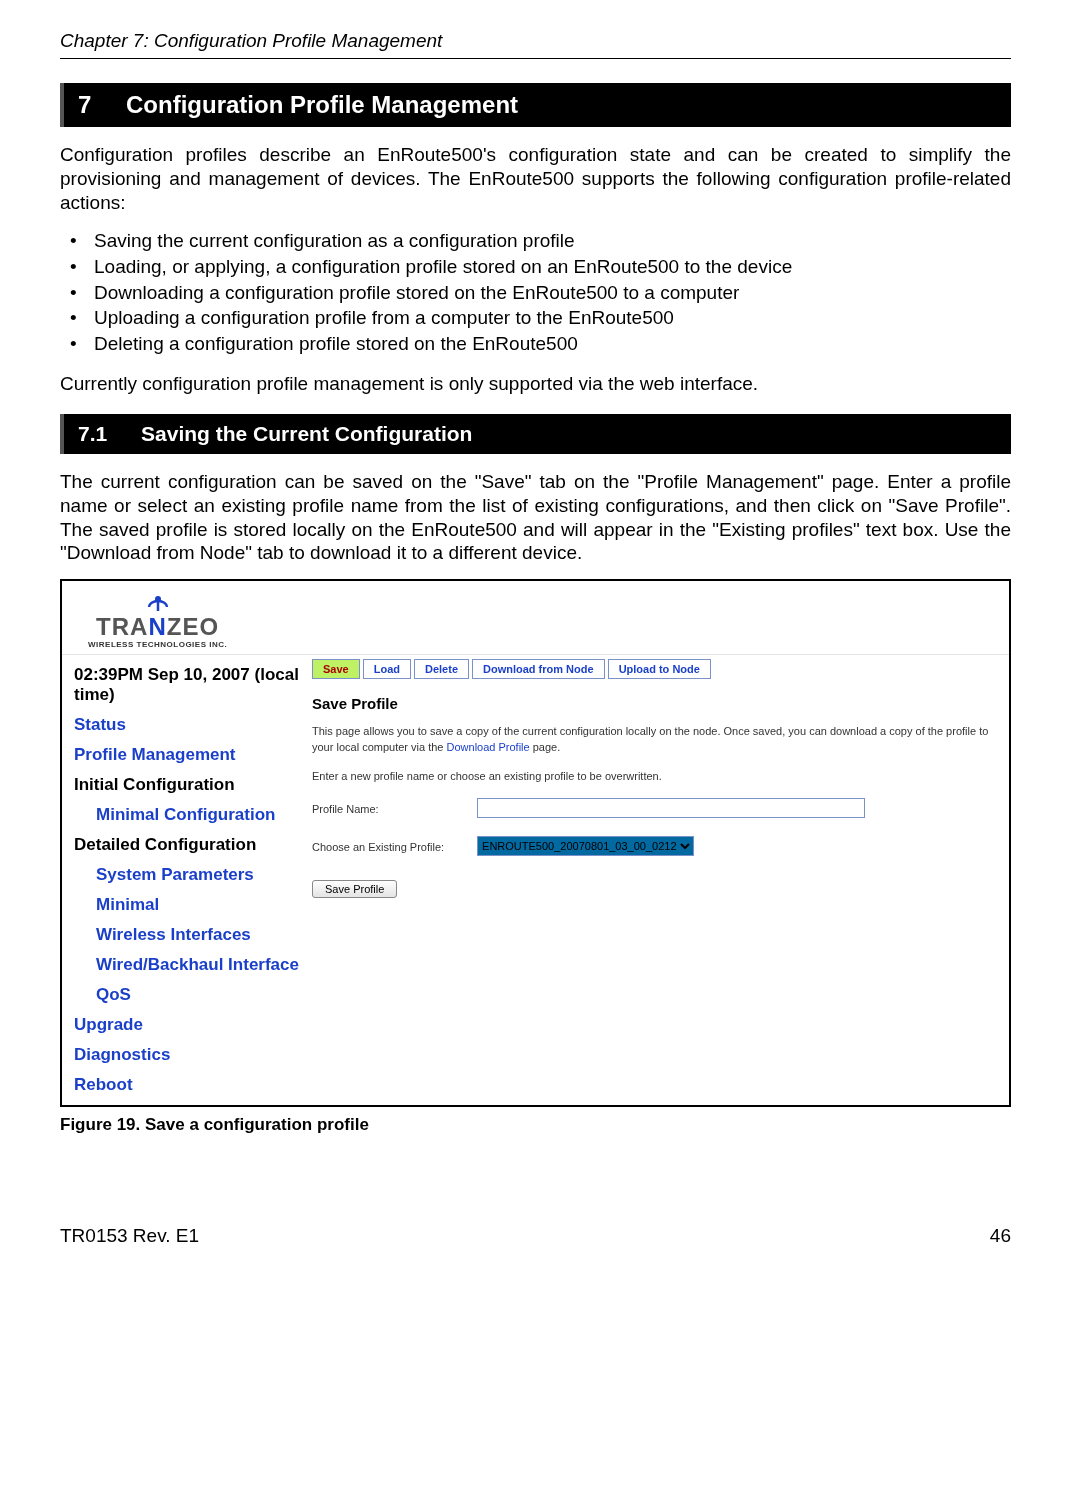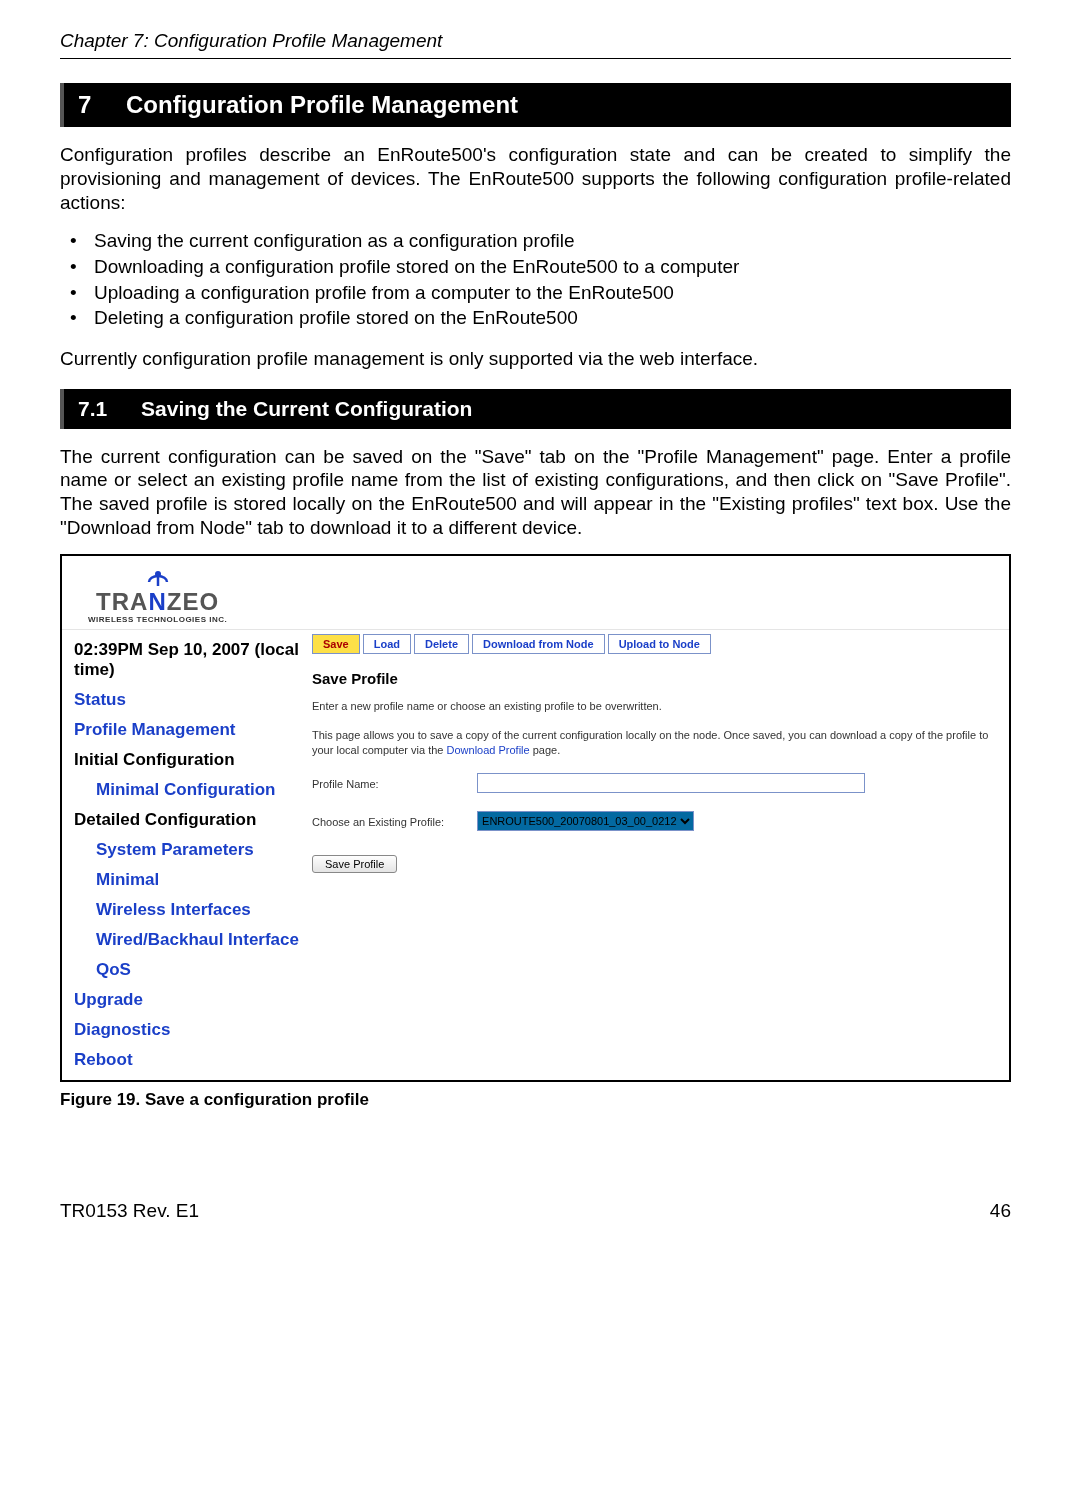--- a/index.html
+++ b/index.html
@@ -123,21 +123,21 @@
   .tab {
     border: 1px solid #7b92c9;
     padding: 3px 10px;
     font-weight: bold;
     font-size: 11px;
     color: #1a3fc8;
     background: #fff;
     cursor: pointer;
   }
   .tab.active {
-    background: #fde047;
+    background: #bef264;
     color: #a00;
   }
   .content h2 {
     font-family: Verdana, Arial, sans-serif;
     font-size: 15px;
     font-weight: bold;
     color: #000;
     margin: 4px 0 12px 0;
   }
   .content p {
@@ -199,20 +199,21 @@
 
 <div class="section-bar">
   <span class="section-number">7</span>
   <span>Configuration Profile Management</span>
 </div>
 
 <p class="body-text">Configuration profiles describe an EnRoute500's configuration state and can be created to simplify the provisioning and management of devices. The EnRoute500 supports the following configuration profile-related actions:</p>
 
 <ul class="bullets">
   <li>Saving the current configuration as a configuration profile</li>
+  <li>Loading, or applying, a configuration profile stored on an EnRoute500 to the device</li>
   <li>Downloading a configuration profile stored on the EnRoute500 to a computer</li>
   <li>Uploading a configuration profile from a computer to the EnRoute500</li>
   <li>Deleting a configuration profile stored on the EnRoute500</li>
 </ul>
 
 <p class="body-text">Currently configuration profile management is only supported via the web interface.</p>
 
 <div class="section-bar" style="font-size:21px;">
   <span class="section-number">7.1</span>
   <span>Saving the Current Configuration</span>
@@ -259,25 +260,25 @@
       <div class="tabs">
         <div class="tab active">Save</div>
         <div class="tab">Load</div>
         <div class="tab">Delete</div>
         <div class="tab">Download from Node</div>
         <div class="tab">Upload to Node</div>
       </div>
 
       <h2>Save Profile</h2>
 
-      <p>Enter a new profile name or choose an existing profile to be overwritten.</p>
-
       <p>
         <span>This page allows you to save a copy of the current configuration locally on the node. Once saved, you can download a copy of the profile to your local computer via the </span><a class="linkish">Download Profile</a><span> page.</span>
       </p>
+
+      <p>Enter a new profile name or choose an existing profile to be overwritten.</p>
 
       <div class="form-row">
         <label>Profile Name:</label>
         <input type="text" style="">
       </div>
 
       <div class="form-row">
         <label>Choose an Existing Profile:</label>
         <select>
           <option>ENROUTE500_20070801_03_00_0212</option>

